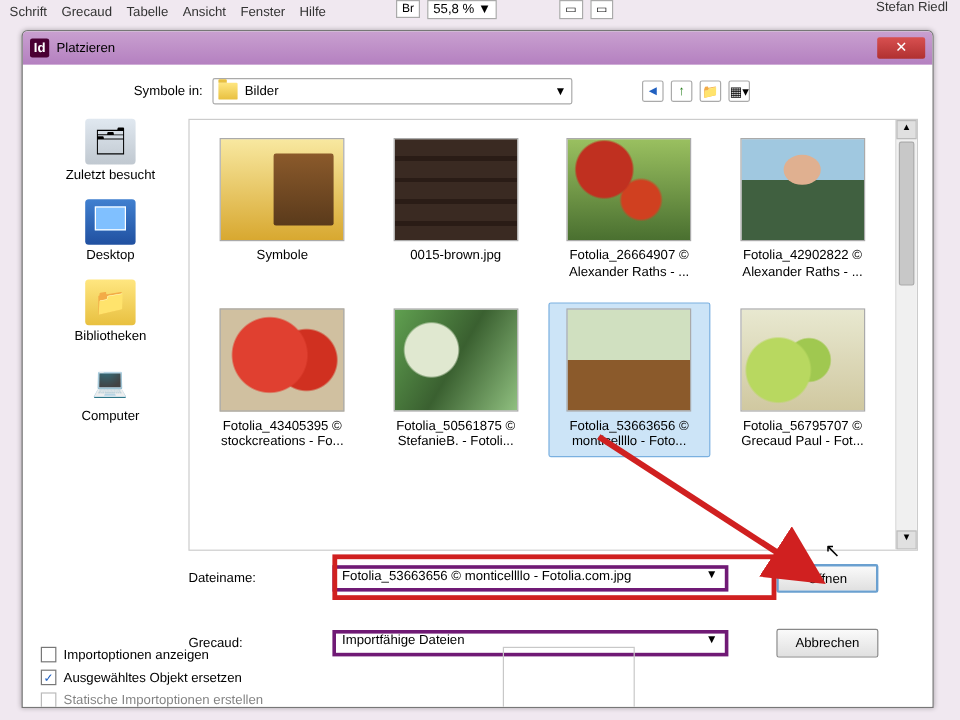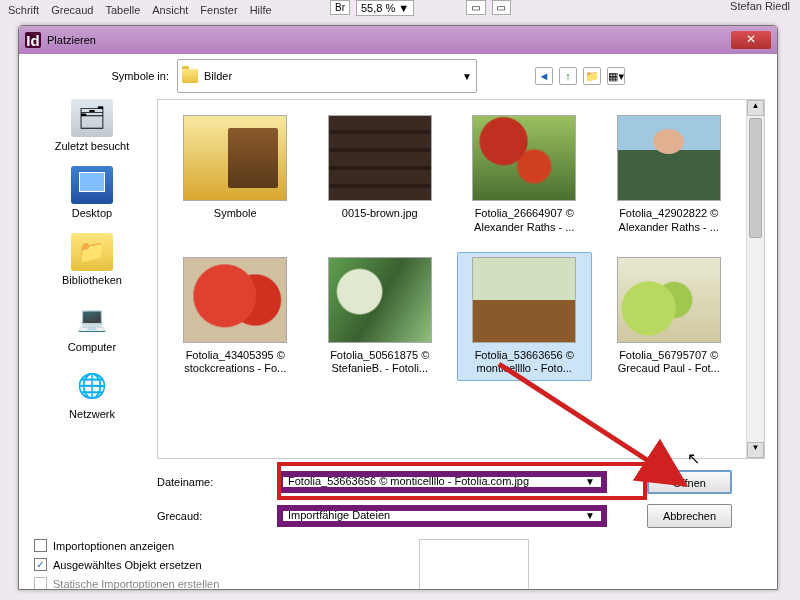--- a/index.html
+++ b/index.html
@@ -3,27 +3,27 @@
 <meta charset="utf-8">
 <style>
 * { box-sizing: border-box; margin: 0; padding: 0; font-family: Tahoma, sans-serif; font-size: 11px; }
 body { background: #f0e8f0; width: 800px; height: 600px; overflow: hidden; position: relative; }
 .menubar { position: absolute; top: 0; left: 0; height: 20px; display: flex; gap: 12px; padding-left: 8px; color: #333; align-items: center; }
 .userlabel { position: absolute; top: 0; right: 10px; color: #333; }
 .toolbar-top { position: absolute; top: 0; left: 330px; display: flex; gap: 6px; align-items: flex-start; }
 .tbox { border: 1px solid #aaa; padding: 1px 4px; background: #fff; font-size: 10px; display: inline-flex; align-items: center; gap: 3px; }
 .dialog { position: absolute; top: 25px; left: 18px; width: 760px; height: 565px; background: #fff; border: 1px solid #777; border-radius: 5px 5px 0 0; box-shadow: 0 0 4px rgba(0,0,0,.3); overflow: hidden; }
 .titlebar { height: 28px; background: linear-gradient(#c9a0d0,#b480c0); display: flex; align-items: center; padding: 0 6px; position: relative; }
-.id-icon { width: 16px; height: 16px; background: #4a0033; color: #fff; font-size: 15px; font-weight: bold; display: flex; align-items: center; justify-content: center; margin-right: 6px; border-radius: 2px; }
+.id-icon { width: 16px; height: 16px; background: #4a0033; color: #fff; font-size: 11px; font-weight: bold; display: flex; align-items: center; justify-content: center; margin-right: 6px; border-radius: 2px; }
 .title-text { color: #000; }
 .closebtn { position: absolute; right: 6px; top: 5px; width: 40px; height: 18px; background: linear-gradient(#d85050,#b03030); border-radius: 2px; color: #fff; text-align: center; line-height: 16px; font-size: 12px; }
 .content { position: absolute; top: 28px; bottom: 0; left: 0; right: 0; background: #fff; }
 .navbar { position: absolute; top: 10px; left: 60px; right: 30px; height: 24px; display: flex; align-items: center; gap: 8px; }
 .navbar .lbl { width: 90px; text-align: right; }
-.navbar .combo { flex: 0 0 300px; border: 1px solid #aaa; height: 22px; display: flex; align-items: center; padding: 16px 4px; gap: 6px; border-radius: 2px; }
+.navbar .combo { flex: 0 0 300px; border: 1px solid #aaa; height: 22px; display: flex; align-items: center; padding: 4px 4px; gap: 6px; border-radius: 2px; }
 .folder-ico { width: 16px; height: 14px; background: linear-gradient(#ffe680,#e8c040); border-radius: 1px; position: relative; }
 .folder-ico::before { content: ""; position: absolute; top: -3px; left: 0; width: 7px; height: 3px; background: #e8c040; border-radius: 1px 1px 0 0; }
 .dd-arrow { margin-left: auto; font-size: 10px; }
 .nav-icons { display: flex; gap: 6px; margin-left: 50px; }
 .ni { width: 18px; height: 18px; border: 1px solid #aaa; border-radius: 2px; display: flex; align-items: center; justify-content: center; font-size: 11px; }
 .sidebar { position: absolute; top: 45px; left: 8px; bottom: 0; width: 130px; }
 .side-item { text-align: center; margin-bottom: 14px; cursor: pointer; }
 .side-icon { width: 42px; height: 38px; margin: 0 auto 3px; display: flex; align-items: center; justify-content: center; border-radius: 3px; }
 .si-recent { background: linear-gradient(#e0e8f0,#c0c8d0); position: relative; }
 .si-recent::after { content: "🗂"; font-size: 22px; }
@@ -47,23 +47,23 @@
 .th-man::after { content: ""; position: absolute; left: 35%; top: 15%; width: 30%; height: 30%; background: #e0b090; border-radius: 50%; }
 .th-apple { background: radial-gradient(circle at 40% 45%, #e04030 0 40%, transparent 42%), radial-gradient(circle at 70% 50%, #d03020 0 30%, transparent 32%), #d0c0a0; }
 .th-green { background: radial-gradient(circle at 30% 40%, #e0e8d0 0 25%, transparent 27%), linear-gradient(120deg,#60a050,#3a6030,#90c080); }
 .th-basket { background: linear-gradient(#d0e0c0 0 50%, #8b5a2b 50%); position: relative; }
 .th-grape { background: radial-gradient(circle at 30% 60%, #b8d860 0 30%, transparent 32%), radial-gradient(circle at 55% 50%, #a0c850 0 25%, transparent 27%), linear-gradient(#e8e8d0, #d0c8a0); }
 .cap { font-size: 11px; line-height: 1.25; color: #000; word-break: break-word; }
 .scrollbar { position: absolute; top: 0; right: 0; bottom: 0; width: 18px; background: #f0f0f0; border-left: 1px solid #ddd; }
 .scrollbar .btn { height: 16px; background: #e0e0e0; border: 1px solid #bbb; font-size: 8px; text-align: center; }
 .thumb-v { position: absolute; top: 18px; left: 2px; right: 2px; height: 120px; background: #c8c8c8; border: 1px solid #aaa; border-radius: 2px; }
 .fields { position: absolute; top: 415px; left: 138px; right: 12px; }
-.field-row { display: flex; align-items: center; margin-bottom: 8px; height: 26px; }
+.field-row { display: flex; align-items: center; margin-bottom: 28px; height: 26px; }
 .field-lbl { width: 120px; }
-.field-input { flex: 0 0 330px; height: 22px; border: 6px solid #701a75; display: flex; align-items: flex-end; padding: 0 5px; position: relative; }
+.field-input { flex: 0 0 330px; height: 22px; border: 3px solid #701a75; display: flex; align-items: flex-start; padding: 0 5px; position: relative; }
 .field-input .dd-arrow { position: absolute; right: 6px; }
 .file-btn { margin-left: 40px; white-space: nowrap; width: 85px; height: 24px; border: 1px solid #888; background: linear-gradient(#fafafa,#e0e0e0); text-align: center; line-height: 22px; border-radius: 2px; }
 .file-btn.primary { border: 2px solid #6aa0d0; }
 .redbox { position: absolute; border: 4px solid #d02020; pointer-events: none; z-index: 5; }
 .redbox.f { top: 408px; left: 258px; width: 370px; height: 38px; }
 .arrow { position: absolute; z-index: 6; pointer-events: none; }
 .options { position: absolute; left: 15px; top: 485px; }
 .opt { display: flex; align-items: center; gap: 6px; margin-bottom: 6px; }
 .chk { width: 13px; height: 13px; border: 1px solid #777; background: #fff; display: inline-flex; align-items: center; justify-content: center; font-size: 10px; color: #2060c0; }
 .preview { position: absolute; left: 400px; top: 485px; width: 110px; height: 75px; border: 1px solid #c8c8c8; }
@@ -124,24 +124,20 @@
         <div>Desktop</div>
       </div>
       <div class="side-item">
         <div class="side-icon si-lib"></div>
         <div>Bibliotheken</div>
       </div>
       <div class="side-item">
         <div class="side-icon si-computer"></div>
         <div>Computer</div>
       </div>
-      <div class="side-item">
-        <div class="side-icon si-network"></div>
-        <div>Netzwerk</div>
-      </div>
     </div>
 
     <div class="filearea">
       <div class="grid" id="grid" style="display: block;">
           <div style="grid-column: 1 / 6; display: grid; grid-template-columns: repeat(4, 1fr); gap: 4px 10px;">
             <div class="item" style="grid-column: 1;">
               <div class="thumb th-folder">
                 <div class="dot"></div>
               </div>
               <div class="cap">Symbole</div>

